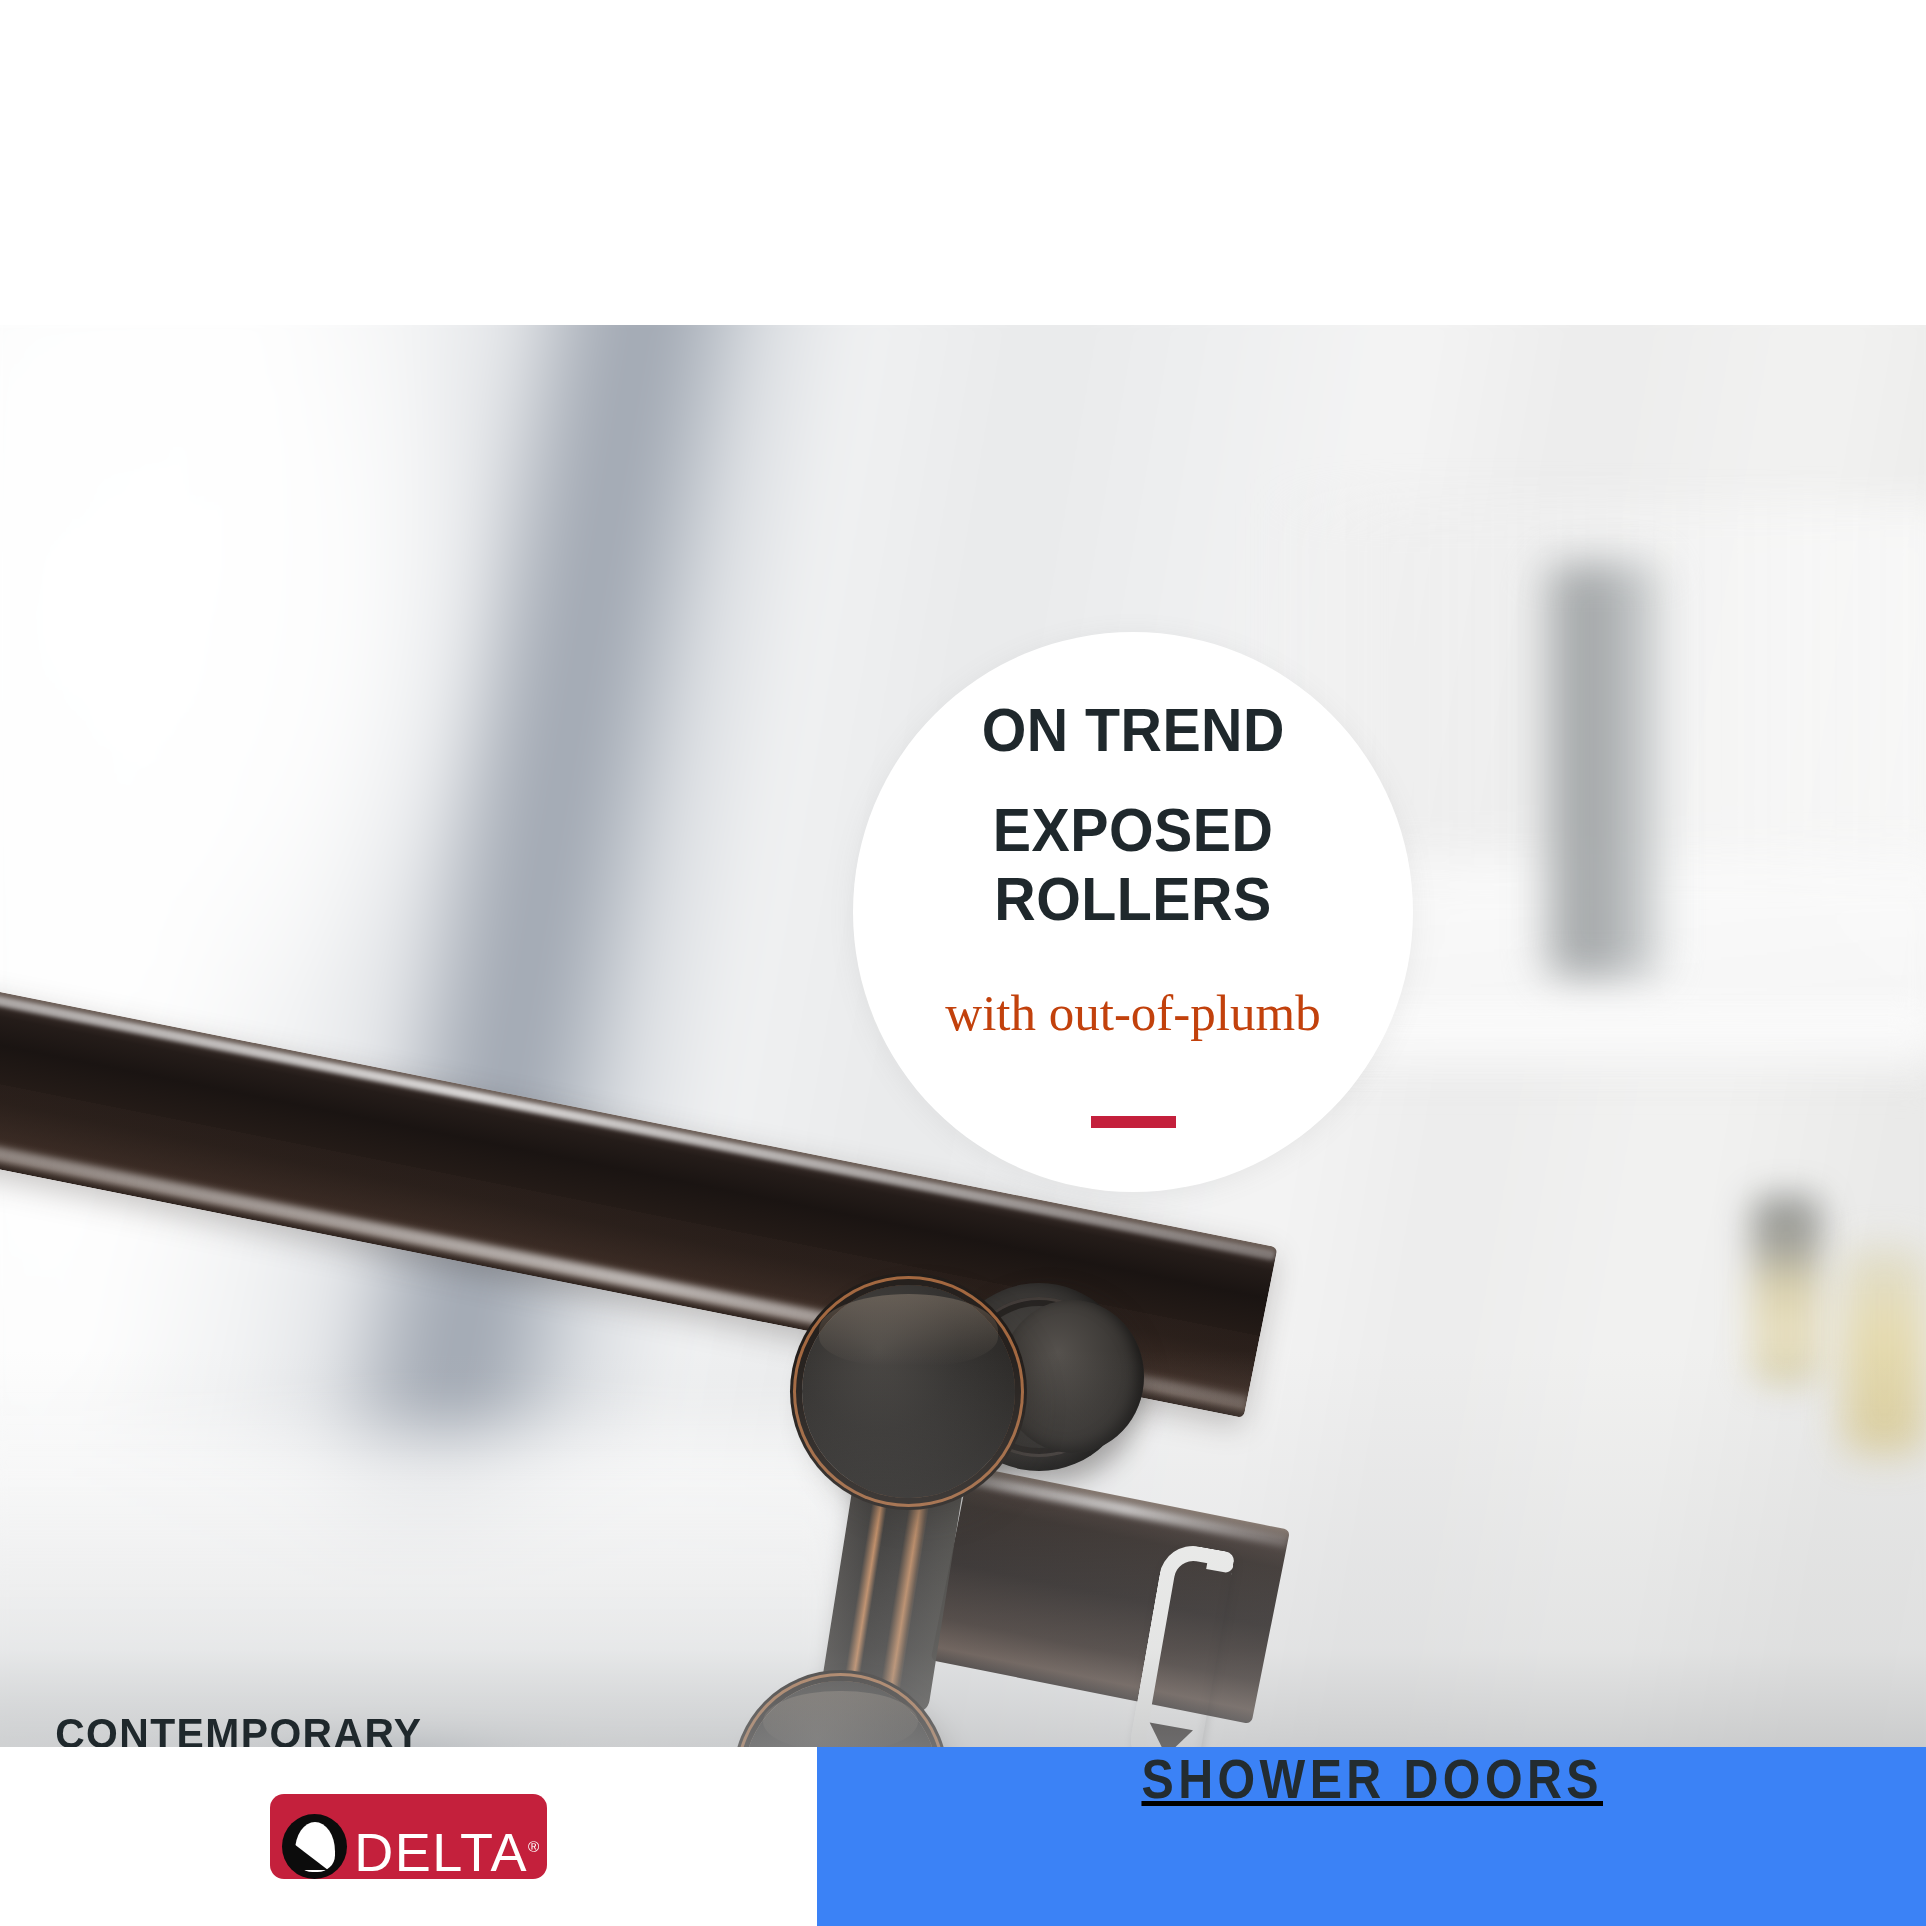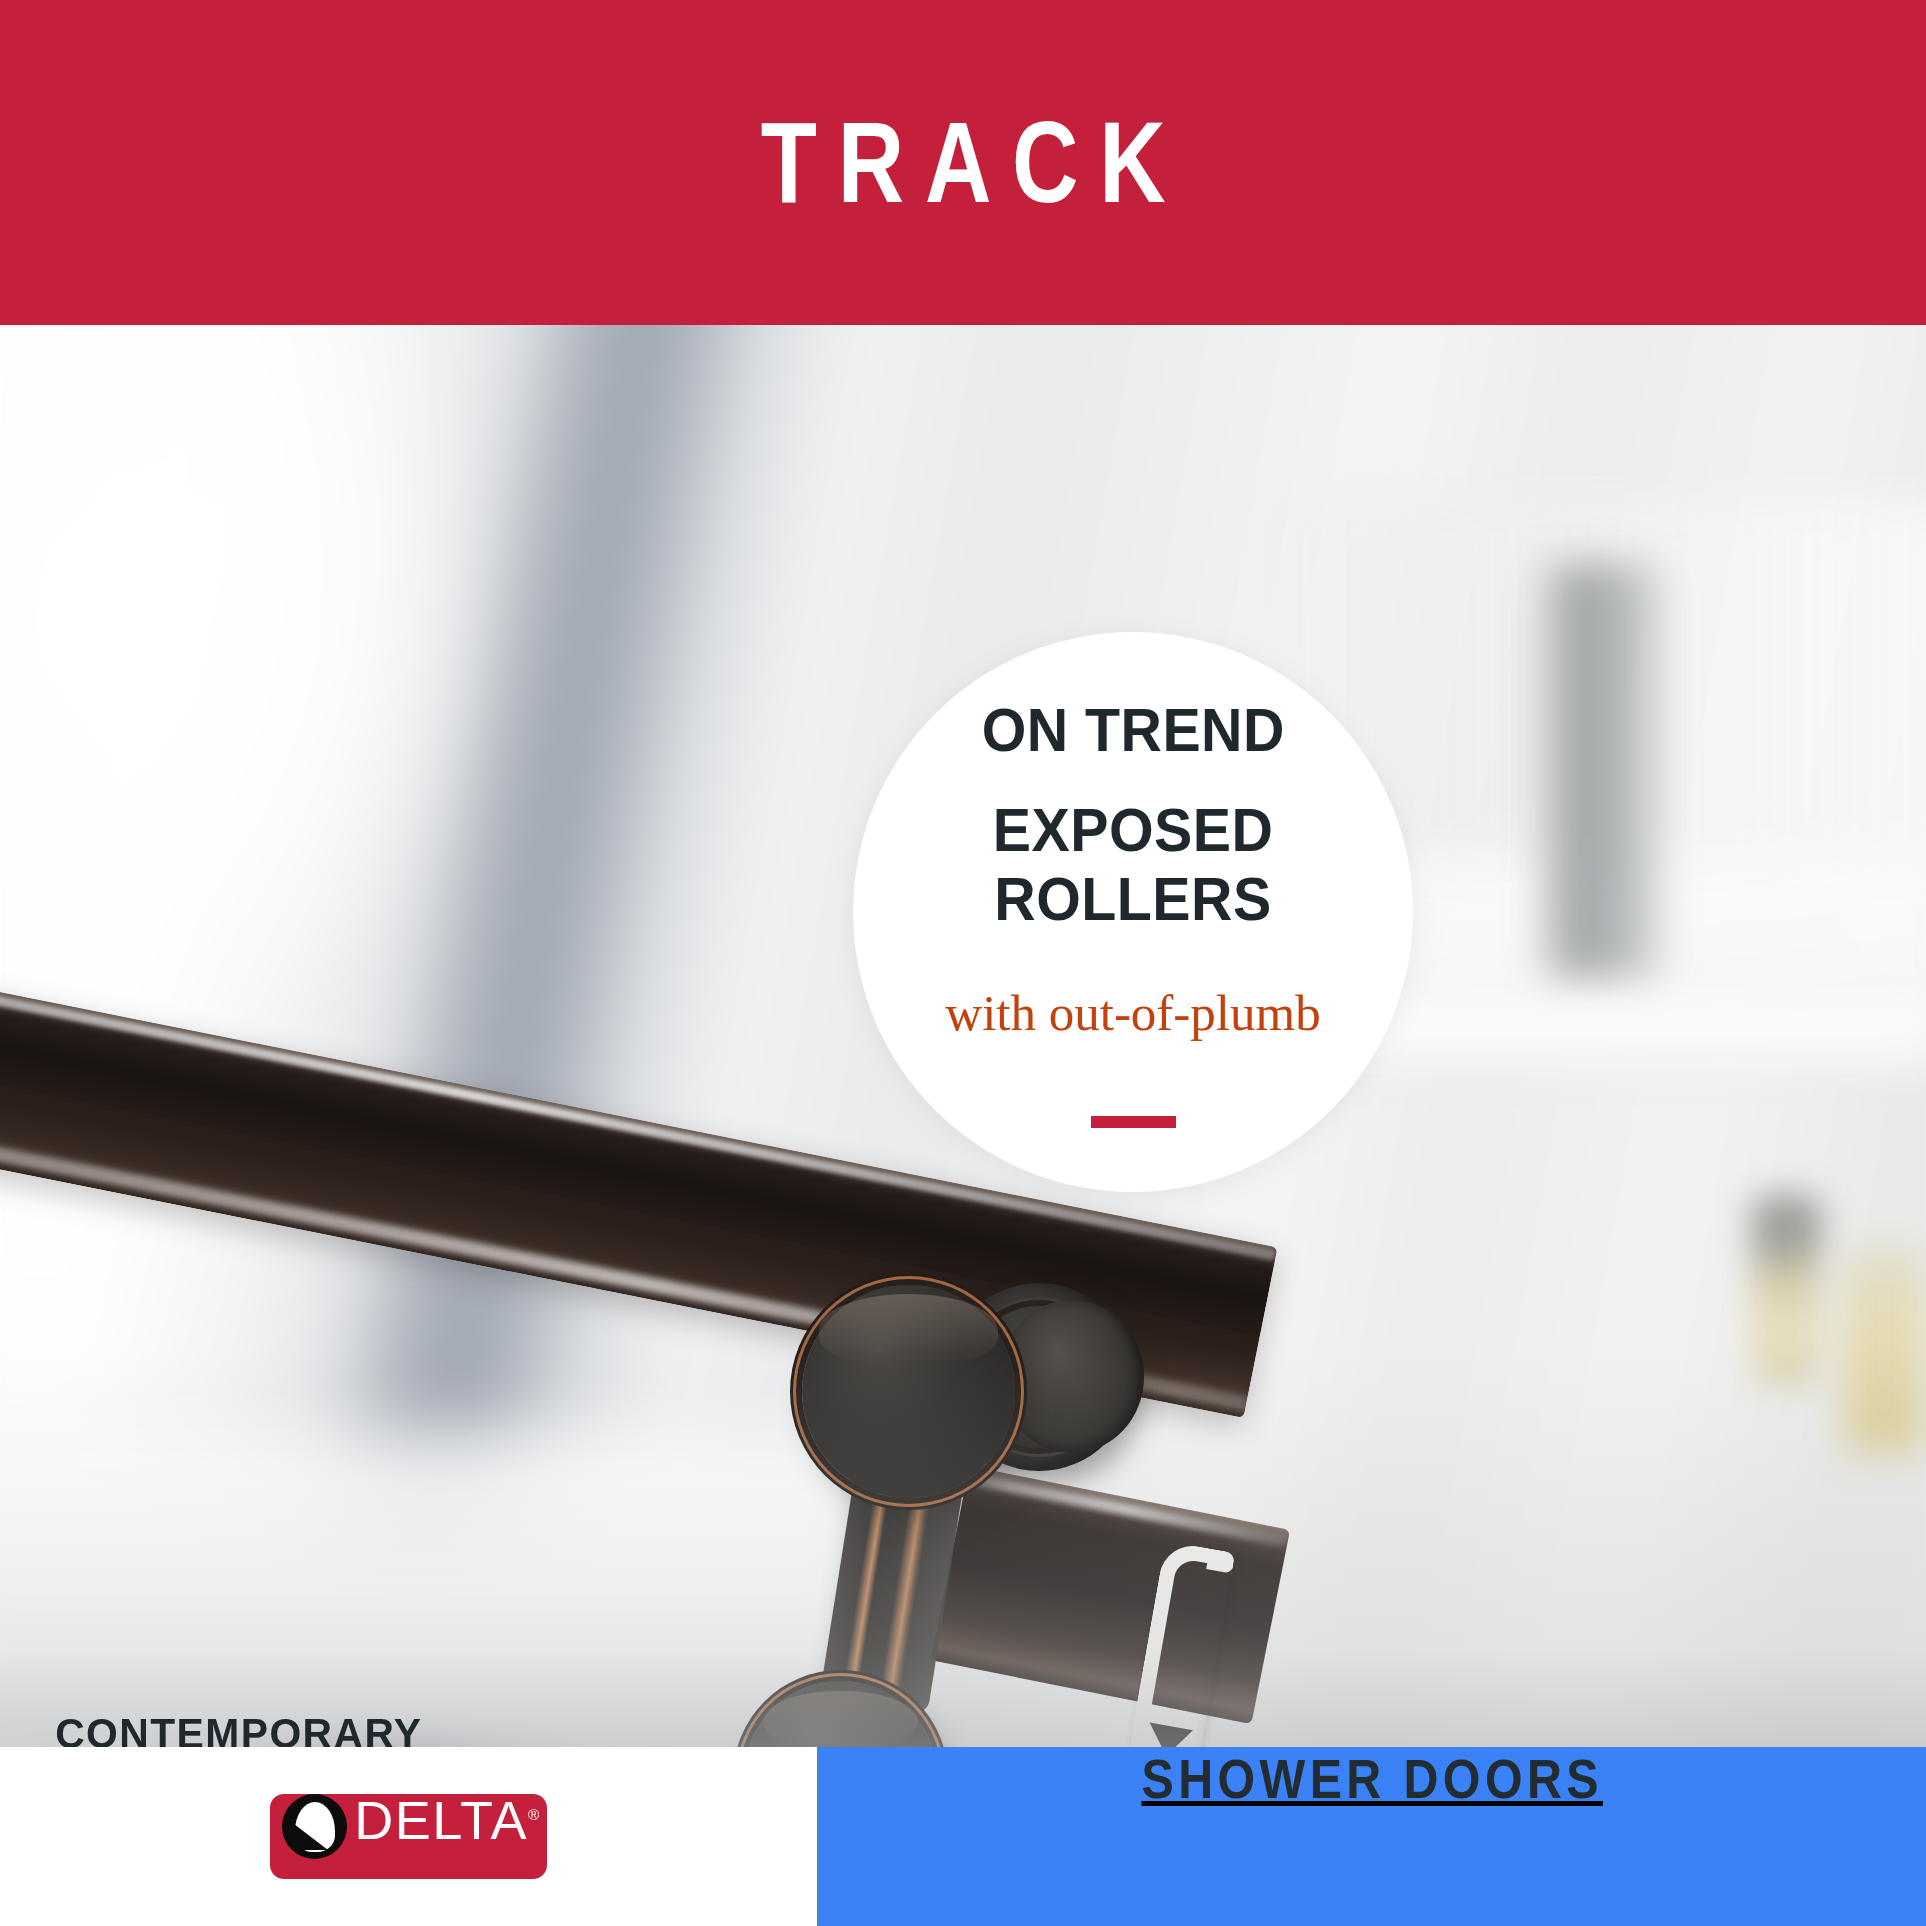--- a/index.html
+++ b/index.html
@@ -349,21 +349,21 @@
     color:#232C30;
     transform:scaleX(0.88);
   }
 
   
   .delta-logo {
     position:relative;
     width:277px; height:85px;
     background:#C4203C;
     border-radius:14px;
-    display:flex; align-items:flex-start;
+    display:flex; align-items:flex-end;
     padding-left:12px;
   }
   .delta-mark {
     width:65px; height:65px; border-radius:50%;
     background:#0c0c0c;
     position:relative; flex:0 0 auto;
     overflow:hidden;
   }
   .delta-mark .drop {
     position:absolute; left:13px; top:8px;
@@ -392,23 +392,20 @@
     font-size:15px;
     vertical-align:super;
     letter-spacing:0;
   }
 </style>
 </head>
 <body>
 
 <div class="card">
 
-  <div class="header">
-    <div class="header-title">TRACK</div>
-  </div>
 
   <div class="stage">
     <div class="bg-base"></div>
     <div class="bg-shelf"></div>
     <div class="bg-jar"></div>
     <div class="bg-ledge"></div>
     <div class="bg-bottle-a"></div>
     <div class="bg-bottle-b"></div>
     <div class="bg-tub"></div>
 

